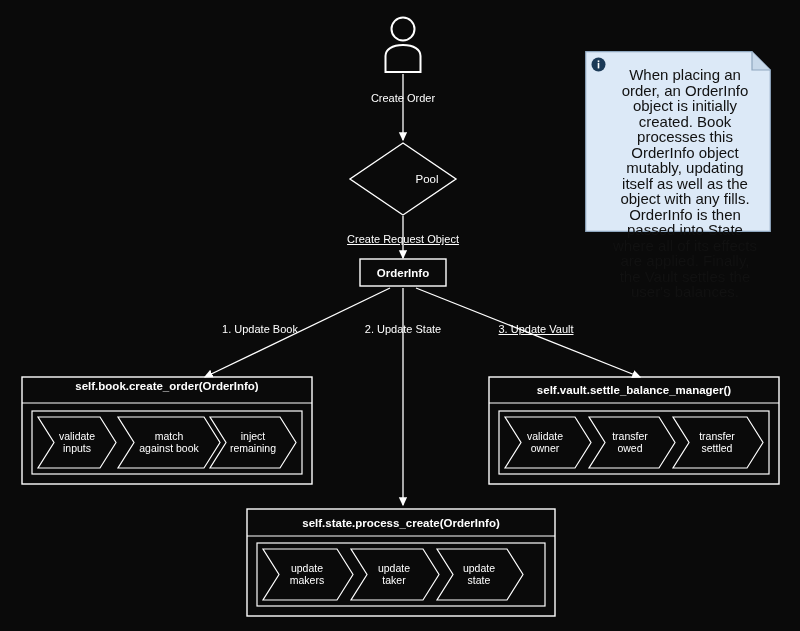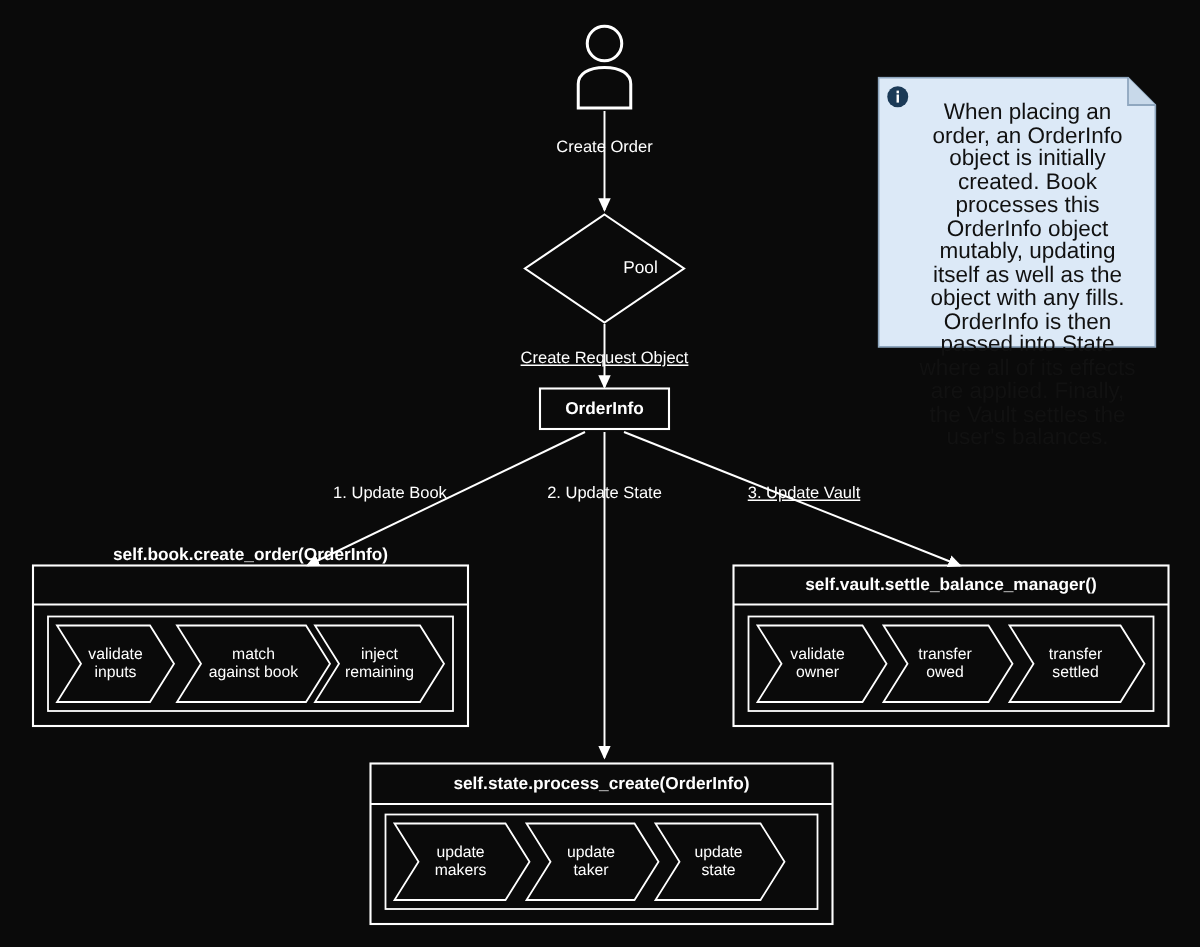--- a/index.html
+++ b/index.html
@@ -156,21 +156,21 @@
 
   <div class="lbl center" style="left:403px; top:92px;">Create Order</div>
   <div class="lbl center" style="left:403px; top:233px;text-decoration:underline;">Create Request Object</div>
   <div class="lbl center" style="left:260px; top:323px;">1. Update Book</div>
   <div class="lbl center" style="left:403px; top:323px;">2. Update State</div>
   <div class="lbl center" style="left:536px; top:323px;text-decoration:underline;">3. Update Vault</div>
 
   <div class="pool-label" style="left:403px; top:179px;">Pool</div>
   <div class="orderinfo-label" style="left:403px; top:273px;font-weight:bold;">OrderInfo</div>
 
-  <div class="node-title" style="left:167px; top:364px;">self.book.create_order(OrderInfo)</div>
+  <div class="node-title" style="left:167px; top:380px;">self.book.create_order(OrderInfo)</div>
   <div class="node-title" style="left:401px; top:517px;">self.state.process_create(OrderInfo)</div>
   <div class="node-title" style="left:634px; top:384px;">self.vault.settle_balance_manager()</div>
 
   <div class="chev-label" style="left:77px; top:442px;">validate
 inputs</div>
   <div class="chev-label" style="left:169px; top:442px;">match
 against book</div>
   <div class="chev-label" style="left:253px; top:442px;text-align:center;">inject
 remaining</div>
 

